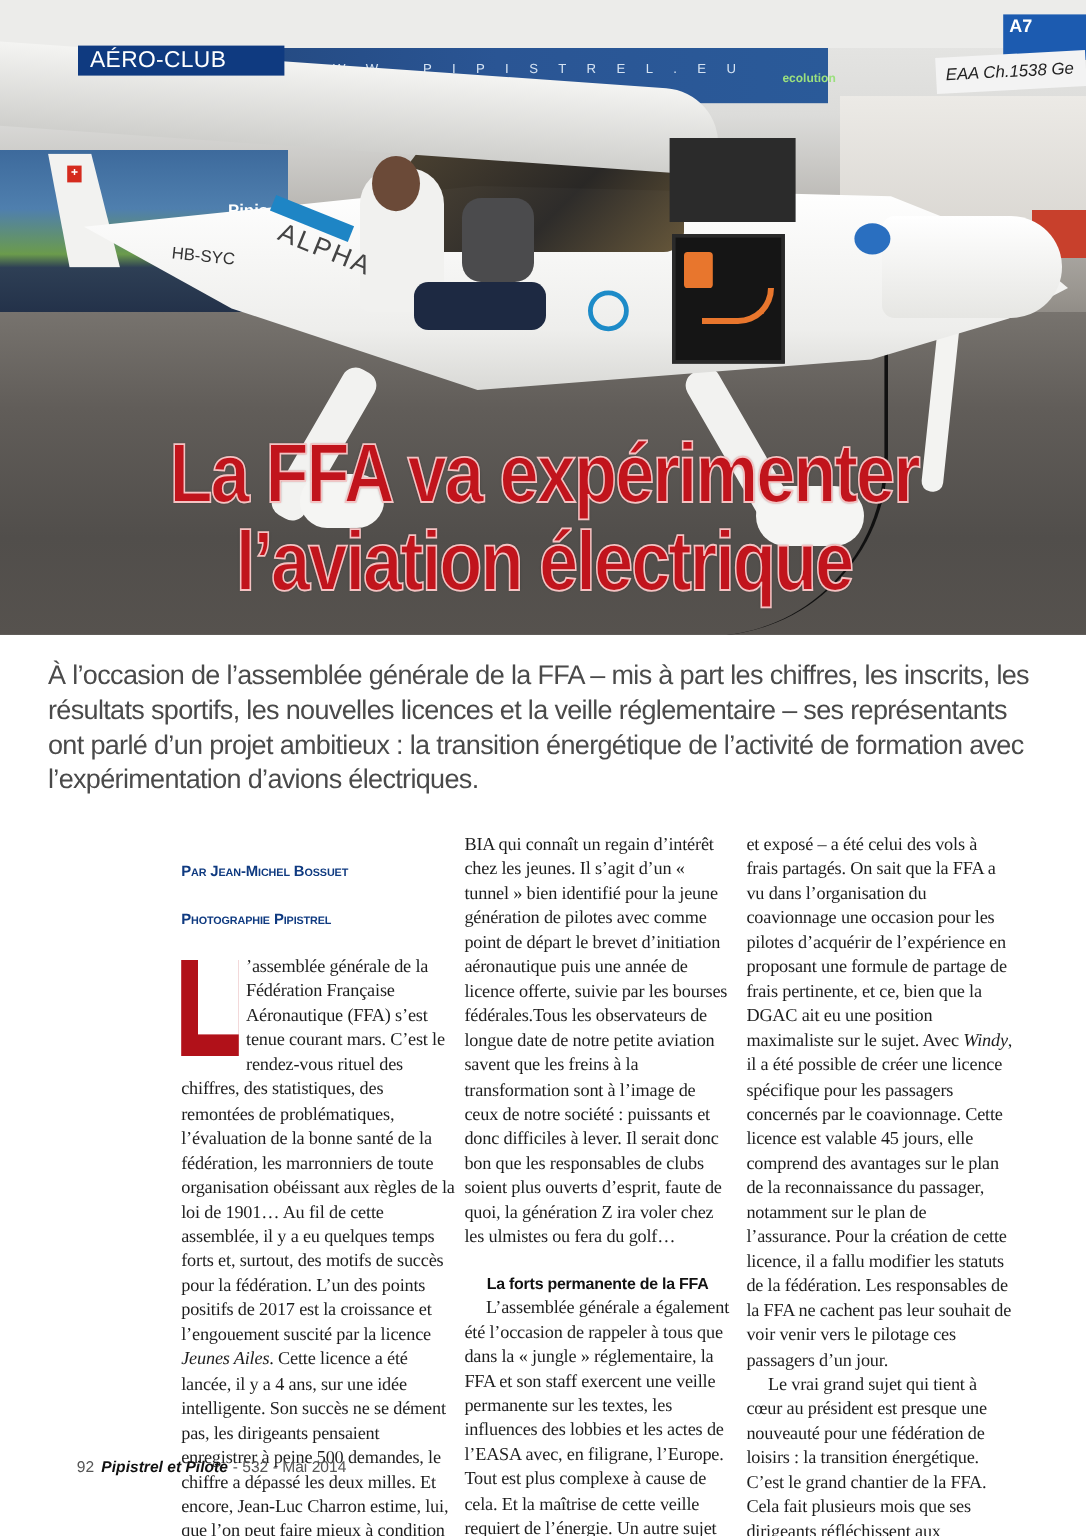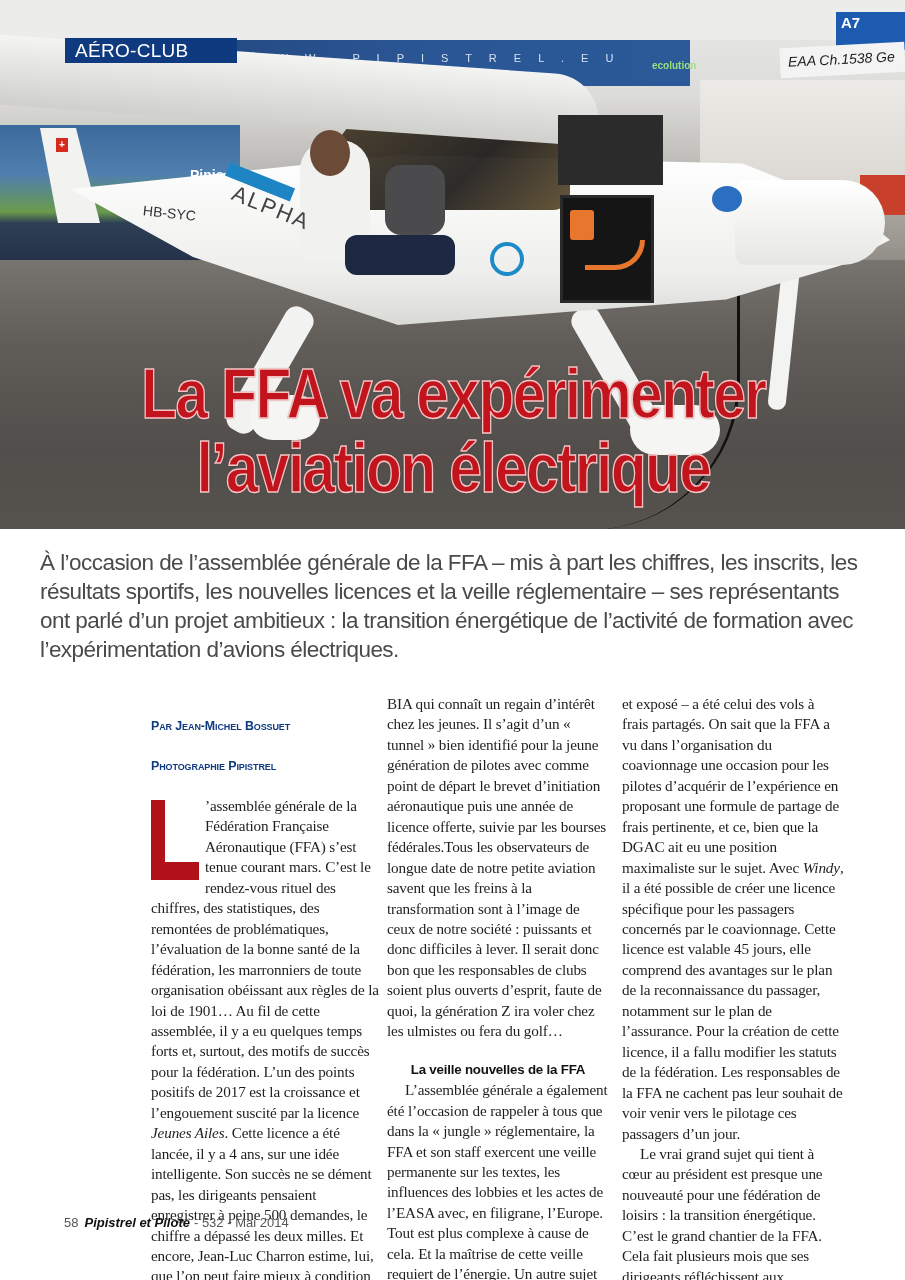--- a/index.html
+++ b/index.html
@@ -143,24 +143,24 @@
   <div class="byline">Par Jean-Michel Bossuet</div>
   <div class="byline">Photographie Pipistrel</div>
   <div class="byline-gap"></div>
   <p>
     <span class="dropcap"></span><span>’assemblée générale de la Fédération Française Aéronautique (FFA) s’est tenue courant mars. C’est le rendez-vous rituel des chiffres, des statistiques, des remontées de problématiques, l’évaluation de la bonne santé de la fédération, les marronniers de toute organisation obéissant aux règles de la loi de 1901… Au fil de cette assemblée, il y a eu quelques temps forts et, surtout, des motifs de succès pour la fédération. L’un des points positifs de 2017 est la croissance et l’engouement suscité par la licence </span><em>Jeunes Ailes</em><span>. Cette licence a été lancée, il y a 4 ans, sur une idée intelligente. Son succès ne se dément pas, les dirigeants pensaient enregistrer à peine 500 demandes, le chiffre a dépassé les deux milles. Et encore, Jean-Luc Charron estime, lui, que l’on peut faire mieux à condition de bien informer les clubs sur les enjeux. Le succès du dispositif est avant tout emmené par le succès du</span>
   </p>
 </div>
 
 <div class="col col-2">
   <p>BIA qui connaît un regain d’intérêt chez les jeunes. Il s’agit d’un « tunnel » bien identifié pour la jeune génération de pilotes avec comme point de départ le brevet d’initiation aéronautique puis une année de licence offerte, suivie par les bourses fédérales.Tous les observateurs de longue date de notre petite aviation savent que les freins à la transformation sont à l’image de ceux de notre société : puissants et donc difficiles à lever. Il serait donc bon que les responsables de clubs soient plus ouverts d’esprit, faute de quoi, la génération Z ira voler chez les ulmistes ou fera du golf…</p>
-  <h3 class="subhead">La veille nouvelles de la FFA</h3>
+  <h3 class="subhead">La forts permanente de la FFA</h3>
   <p class="indent">L’assemblée générale a également été l’occasion de rappeler à tous que dans la « jungle » réglementaire, la FFA et son staff exercent une veille permanente sur les textes, les influences des lobbies et les actes de l’EASA avec, en filigrane, l’Europe. Tout est plus complexe à cause de cela. Et la maîtrise de cette veille requiert de l’énergie. Un autre sujet débattu –</p>
 </div>
 
 <div class="col col-3">
   <p><span>et exposé – a été celui des vols à frais partagés. On sait que la FFA a vu dans l’organisation du coavionnage une occasion pour les pilotes d’acquérir de l’expérience en proposant une formule de partage de frais pertinente, et ce, bien que la DGAC ait eu une position maximaliste sur le sujet. Avec </span><em>Windy</em><span>, il a été possible de créer une licence spécifique pour les passagers concernés par le coavionnage. Cette licence est valable 45 jours, elle comprend des avantages sur le plan de la reconnaissance du passager, notamment sur le plan de l’assurance. Pour la création de cette licence, il a fallu modifier les statuts de la fédération. Les responsables de la FFA ne cachent pas leur souhait de voir venir vers le pilotage ces passagers d’un jour.</span></p>
   <p class="indent">Le vrai grand sujet qui tient à cœur au président est presque une nouveauté pour une fédération de loisirs : la transition énergétique. C’est le grand chantier de la FFA. Cela fait plusieurs mois que ses dirigeants réfléchissent aux nouvelles technologies. Airbus avait fait le buzz aéronautique, il y a plu-</p>
 </div>
 
 <div class="folio">
-  <span>58</span><span class="mag">Pipistrel et Pilote</span><span>- 532 - Mai 2014</span>
+  <span>92</span><span class="mag">Pipistrel et Pilote</span><span>- 532 - Mai 2014</span>
 </div>
 
 </body></html>

